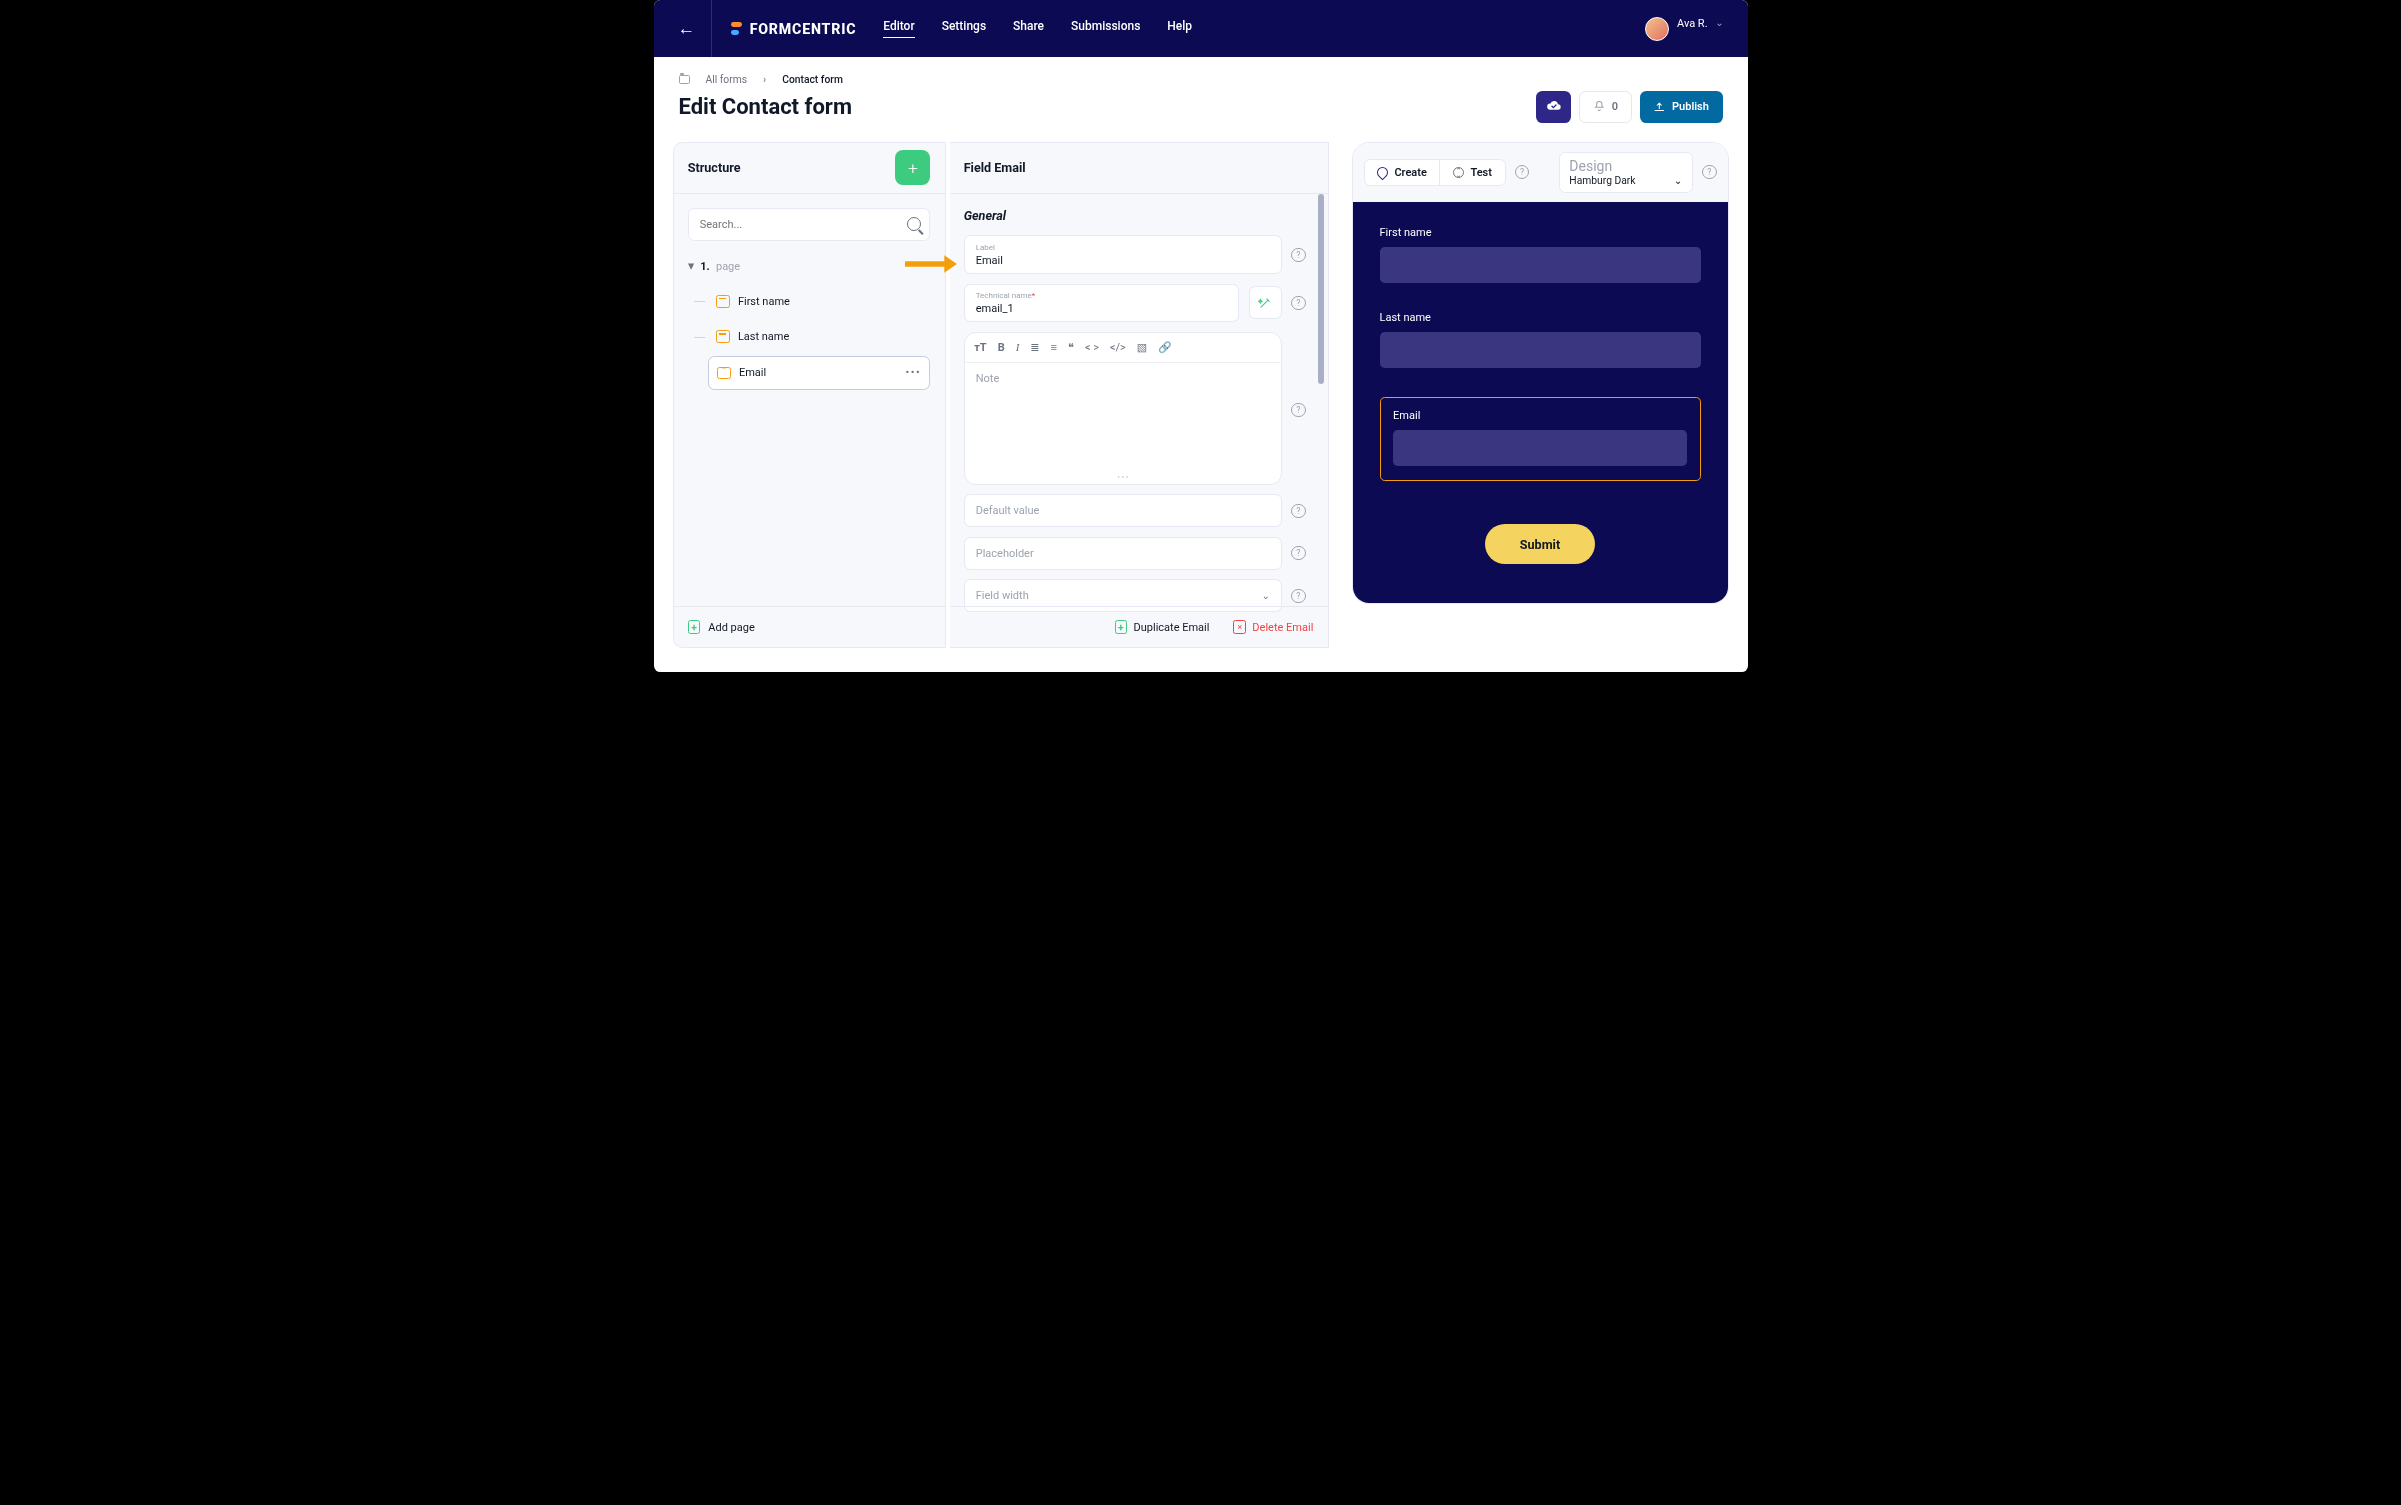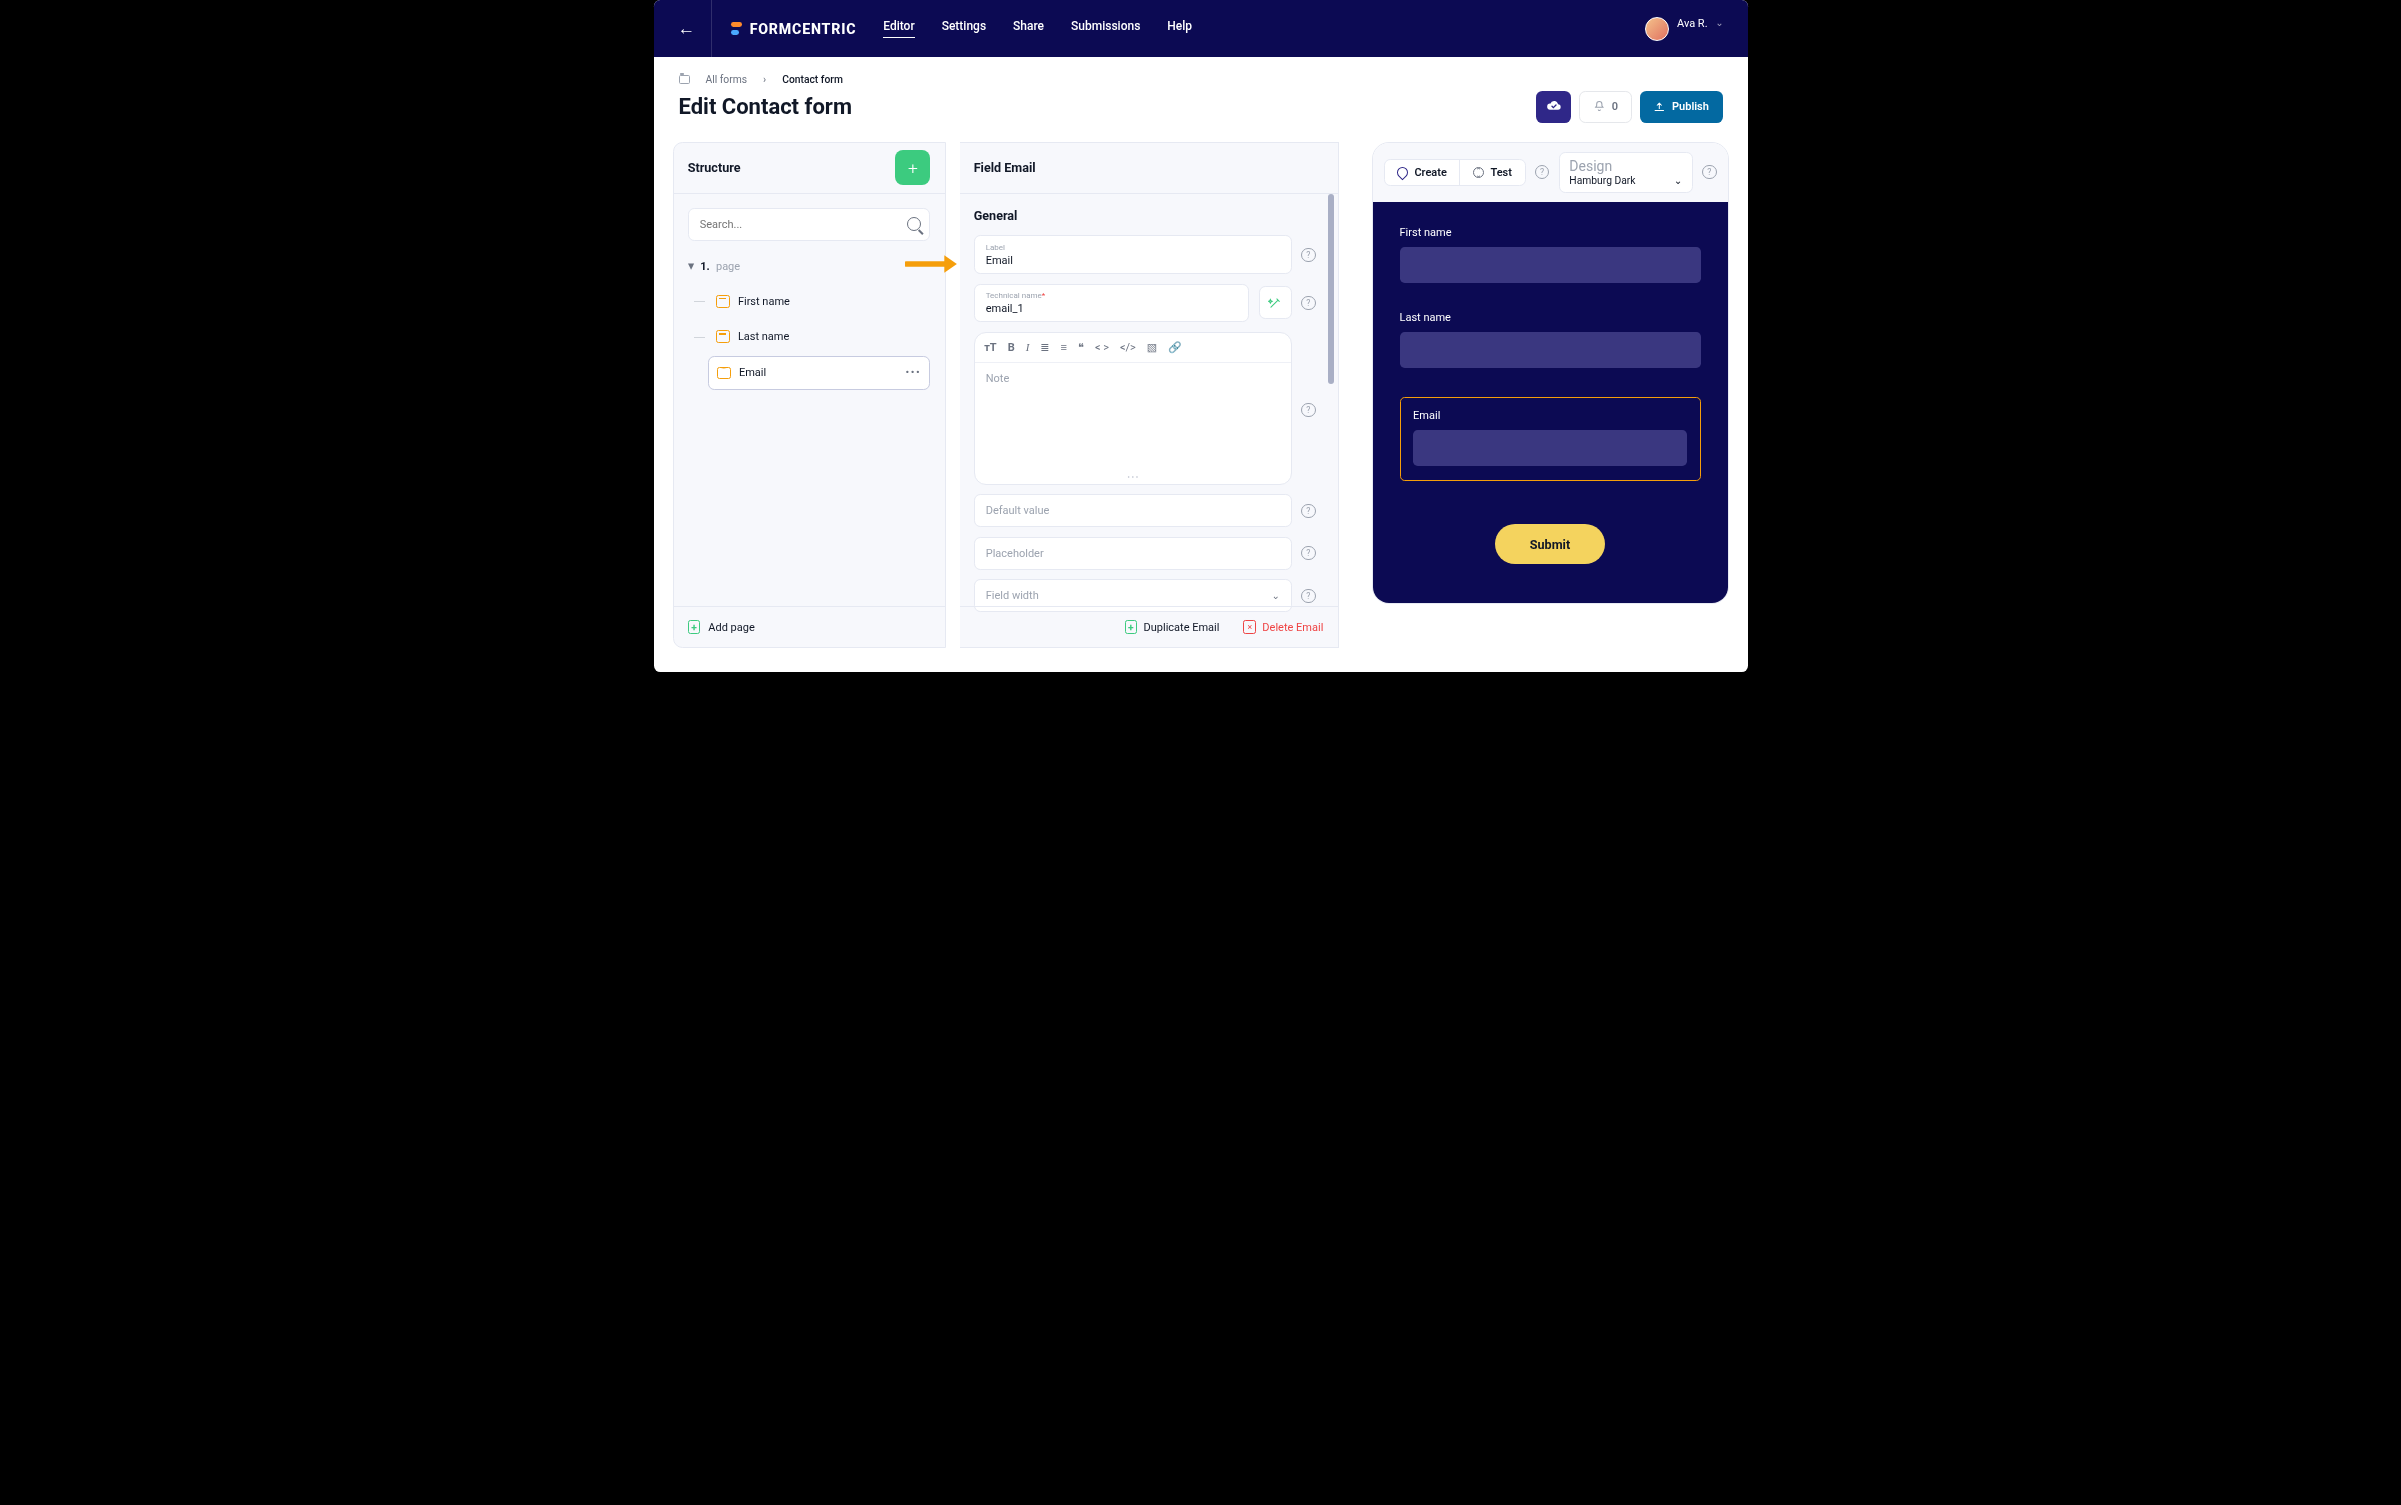--- a/index.html
+++ b/index.html
@@ -28,21 +28,21 @@
 .crumbs .folder-ico::before{content:'';position:absolute;top:-3.2px;left:0;width:4.7px;height:2.4px;background:#9ca3af;border-radius:0.8px;}
 .crumbs .active-crumb{ color:#111827; font-weight:500; }
 .page-title-row { display:flex; align-items:center; justify-content:space-between; }
 .page-title { font-size:22px; font-weight:700; color:#111827; }
 .actions { display:flex; gap:8px; }
 .btn { height:32px; border-radius:6.3px; display:inline-flex; align-items:center; gap:6.3px; padding:0 12.6px; font-size:11px; font-weight:600; border:0.8px solid transparent; cursor:pointer; }
 .btn.cloud{ background:#2f2788; color:#fff; width:35px; justify-content:center; padding:0;}
 .btn.bell { background:#fff; border:0.8px solid #e5e7eb; color:#6b7280; }
 .btn.publish{ background:#0369a1; color:#fff; }
 
-.workspace { display:grid; grid-template-columns: 273px 379px 1fr; gap:14px; padding: 19px 19px 24px 19px; }
+.workspace { display:grid; grid-template-columns: 273px 379px 1fr; gap:4px; padding: 19px 19px 24px 19px; }
 
 .panel { background:#f7f8fc; }
 .panel.left { border-top-left-radius:9.5px; border-bottom-left-radius:9.5px; border:0.8px solid #e6e9f2; position:relative; }
 .panel.middle { border:0.8px solid #e6e9f2; border-left:none; position:relative; }
 .panel.right { background:transparent; padding-left:19px; }
 
 .panel-head { height:51px; display:flex; align-items:center; justify-content:space-between; padding:0 14.2px; border-bottom:0.8px solid #e6e9f2; }
 .panel-head h3 { font-size:12.6px; font-weight:700; color:#111827; }
 .add-btn { width:35px;height:35px;background:#3ccb7f;border-radius:8px;display:flex;align-items:center;justify-content:center;color:#fff;font-size:17.4px;font-weight:300; }
 
@@ -67,21 +67,21 @@
 .tree-item .dots { margin-left:auto; color:#6b7280; letter-spacing:1.6px; }
 
 .arrow-annot{ position:absolute; left:231px; top:109px; z-index:9; pointer-events:none; }
 .arrow-annot svg{ width:55px; height:24px; }
 
 .left-footer{ position:absolute; bottom:0; left:0; right:0; border-top:0.8px solid #e6e9f2; padding:12.6px 14.2px; display:flex; align-items:center; gap:8px; color:#111827; font-size:11px;}
 .plus-ico{width:12.6px;height:14.2px;border:1.6px solid #3ccb7f;border-radius:2.4px;display:flex;align-items:center;justify-content:center;color:#3ccb7f;font-size:10.3px;font-weight:700;}
 
 .mid-body{ padding:14.2px 22px 55px 14.2px; overflow:hidden; height:450px; position:relative;}
 .scroll-ind{position:absolute; right:3.2px; top:0; width:6.3px; height:190px; background:#a9afc5; border-radius:3.2px;}
-.section-label{ font-size:12.6px; font-weight:700; color:#111827; margin-bottom:12.6px; }
+.section-label{ font-size:12.6px; font-weight:700; color:#111827; margin-bottom:12.6px;font-style:italic; }
 .fld-row{ display:flex; align-items:center; gap:9.5px; margin-bottom:9.5px; }
 .fld { flex:1; background:#fff; border:0.8px solid #e6e9f2; border-radius:6.3px; padding:6.3px 11px 6.3px 11px; }
 .fld .lbl{ font-size:8px; color:#9ca3af; display:block; }
 .fld .req{color:#ef4444;}
 .fld input, .fld .val { border:none; outline:none; font-size:11px; color:#111827; width:100%; background:transparent; }
 .magic-btn{ width:33px;height:33px;background:#fff;border:0.8px solid #e6e9f2;border-radius:6.3px;display:flex;align-items:center;justify-content:center;color:#3ccb7f;font-size:12.6px;}
 .help-ico{ width:14.2px;height:14.2px;border:1.2px solid #9ca3af;border-radius:50%;display:inline-flex;align-items:center;justify-content:center;font-size:8.7px;color:#9ca3af;flex-shrink:0;}
 
 .rte{ background:#fff;border:0.8px solid #e6e9f2;border-radius:12px;}
 .rte-toolbar{display:flex;gap:11px;padding:8px 9.5px;border-bottom:0.8px solid #eef0f6;color:#6b7280;}

